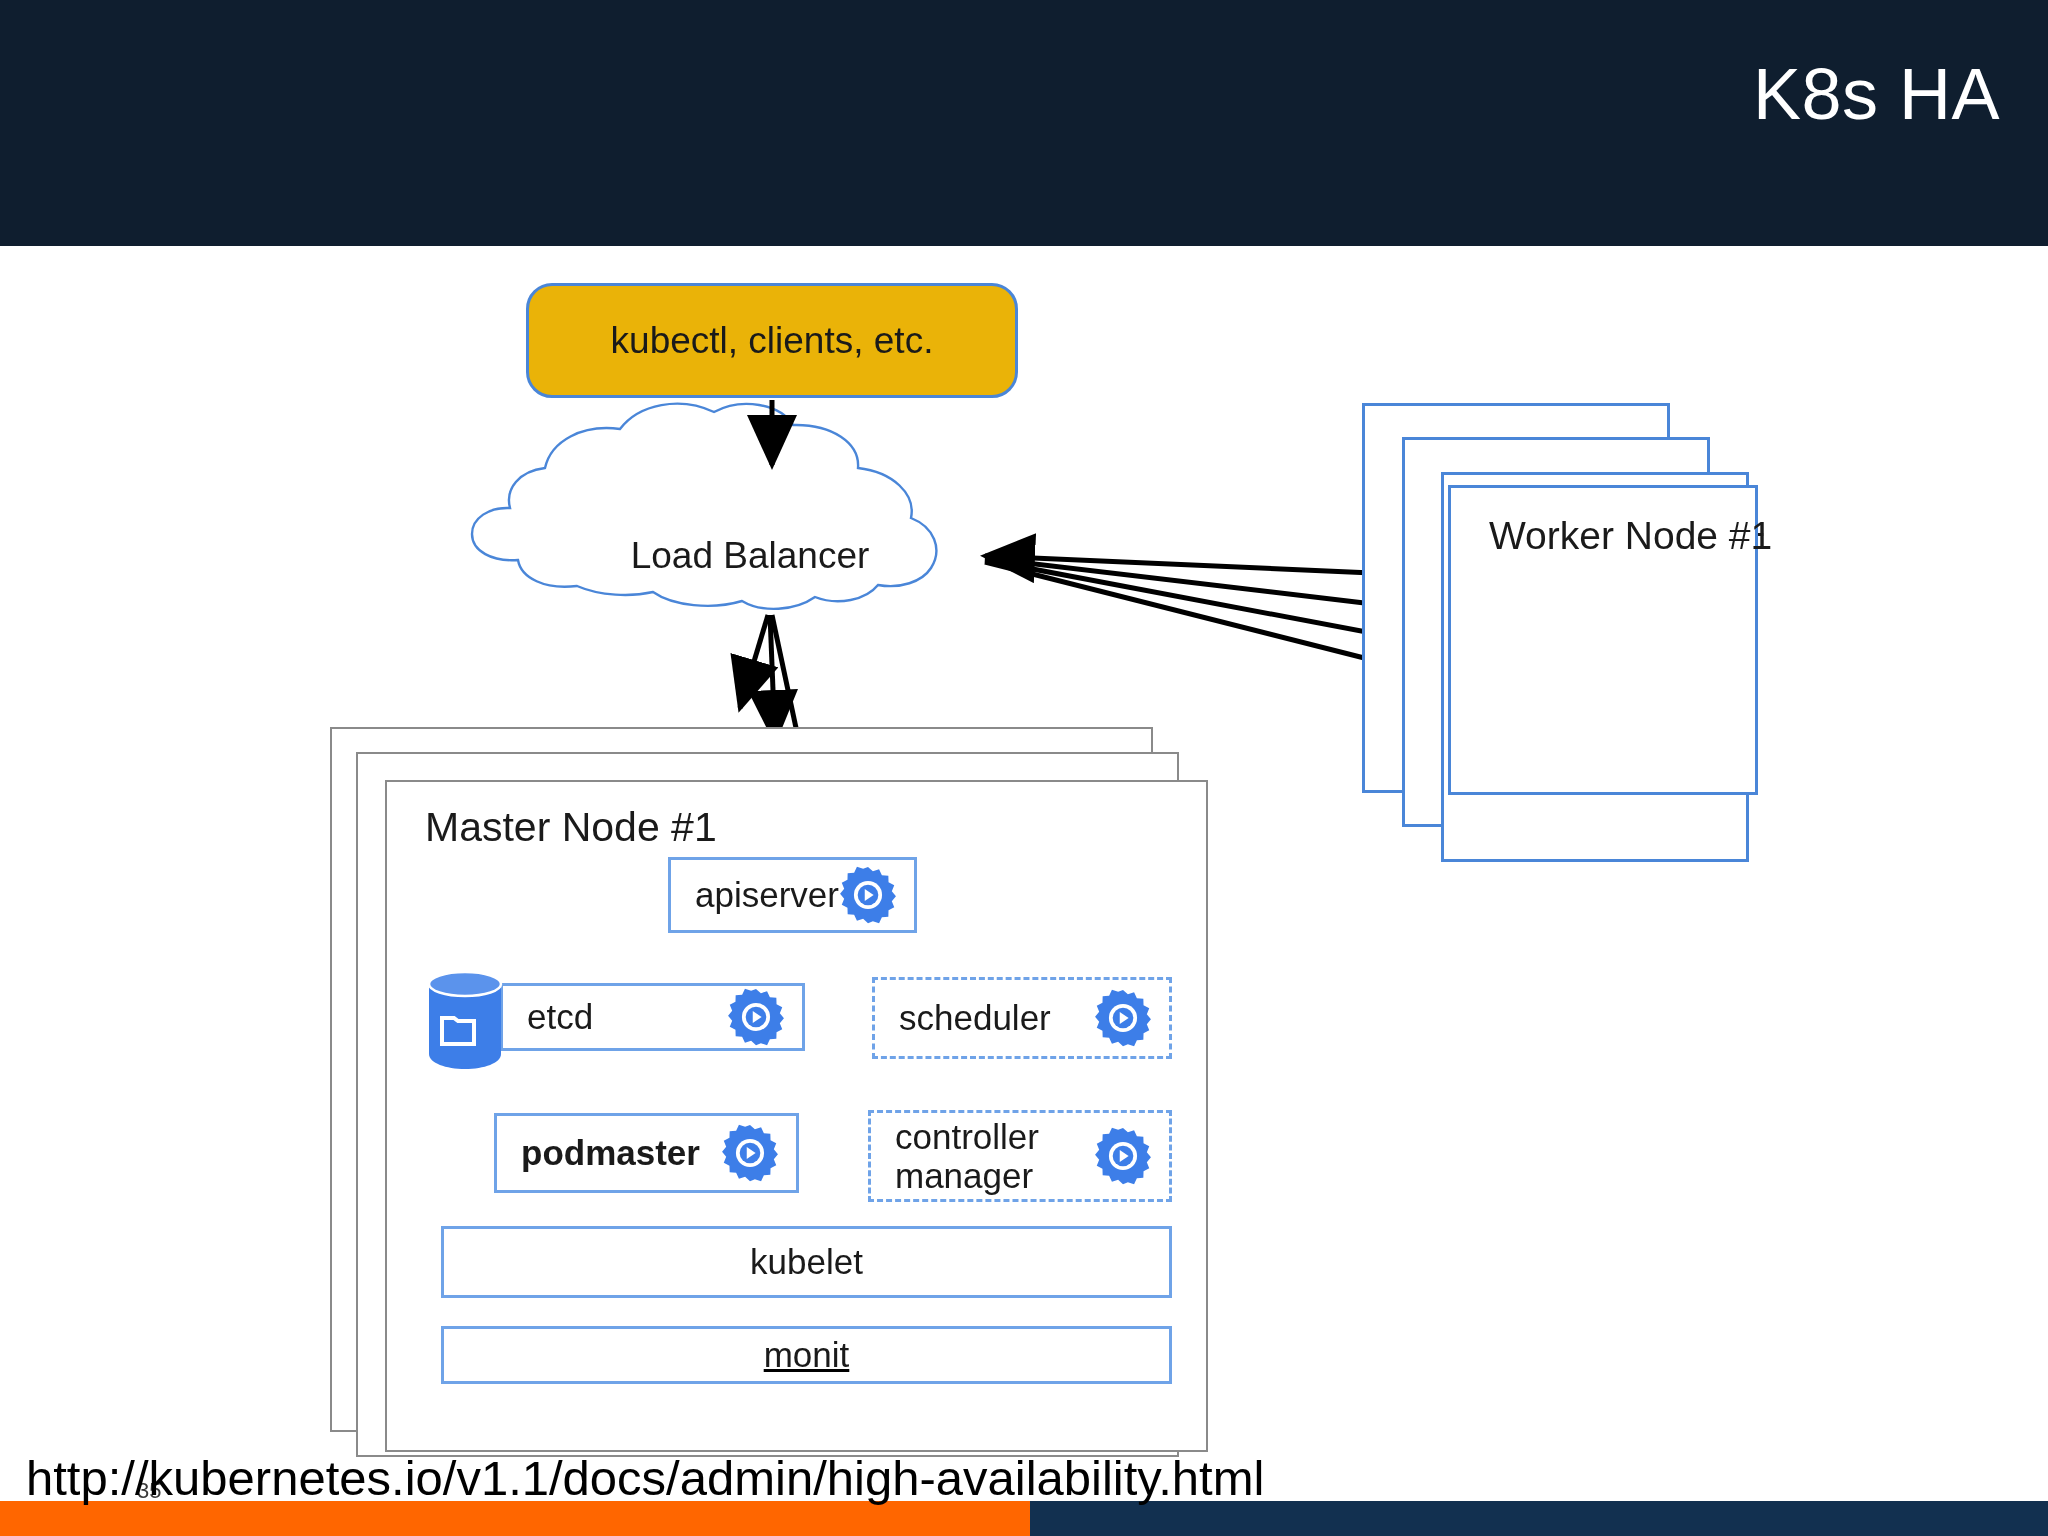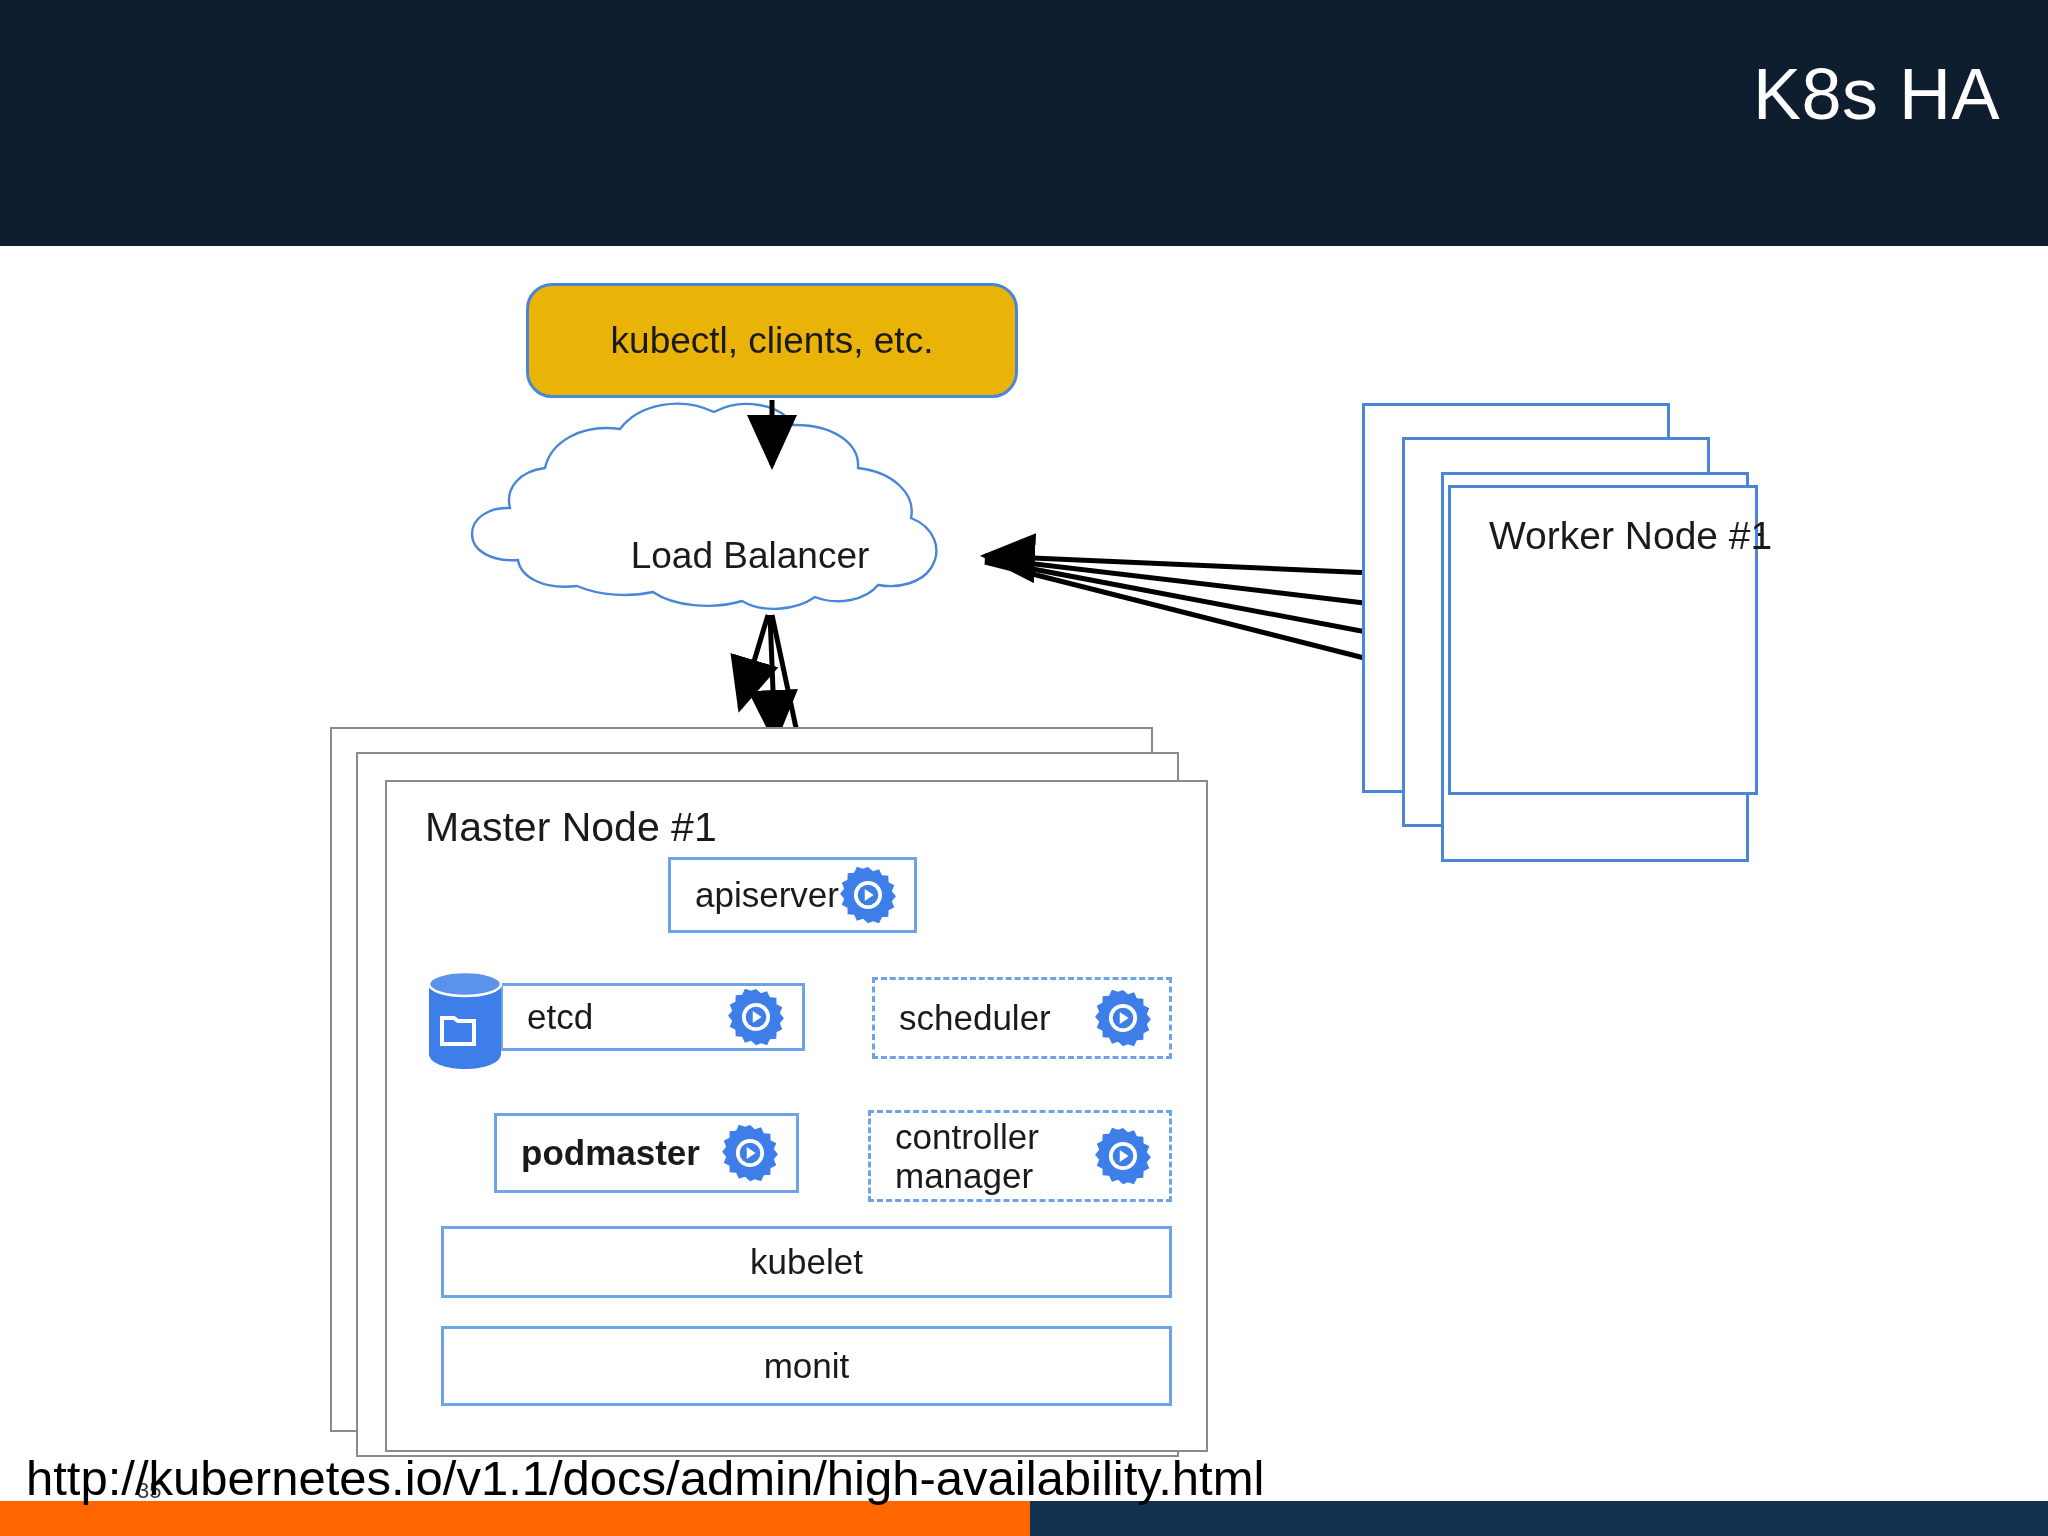--- a/index.html
+++ b/index.html
@@ -147,22 +147,22 @@
     text-align: center;
   }
 
   .box-apiserver        { left: 668px;  top: 857px;  width: 249px; height: 76px; }
   .box-etcd             { left: 500px;  top: 983px;  width: 305px; height: 68px; }
   .box-scheduler        { left: 872px;  top: 977px;  width: 300px; height: 82px; }
   .box-podmaster        { left: 494px;  top: 1113px; width: 305px; height: 80px; font-weight: bold; }
   .box-controller       { left: 868px;  top: 1110px; width: 304px; height: 92px; }
   .box-kubelet          { left: 441px;  top: 1226px; width: 731px; height: 72px;
                           justify-content: flex-start; }
-  .box-monit            { left: 441px;  top: 1326px; width: 731px; height: 80px;
-                          justify-content: flex-end; }
+  .box-monit            { left: 441px;  top: 1326px; width: 731px; height: 58px;
+                          justify-content: flex-end; text-decoration: underline; }
   .box-kubelet .svc-label,
   .box-monit   .svc-label { margin-left: 0; }
 
   
   .db-icon {
     position: absolute;
     left: 426px;
     top: 968px;
     width: 78px;
     height: 102px;

